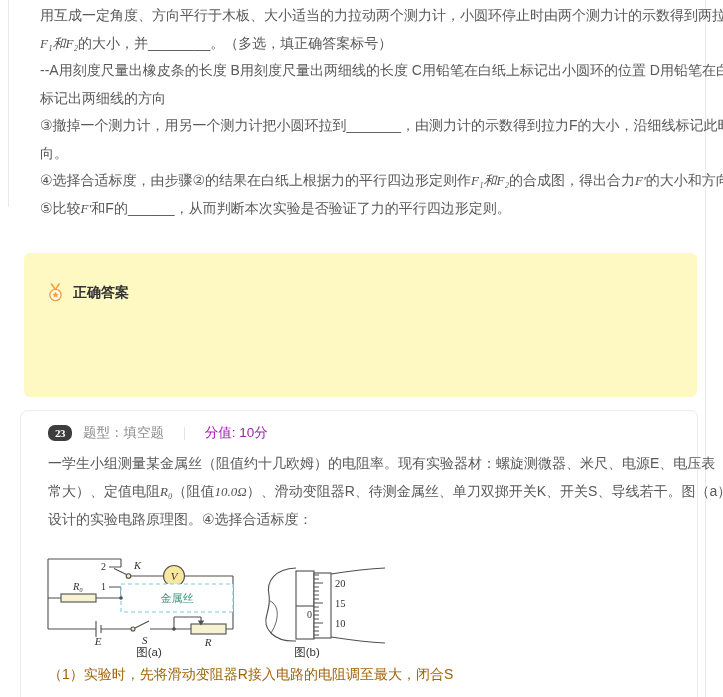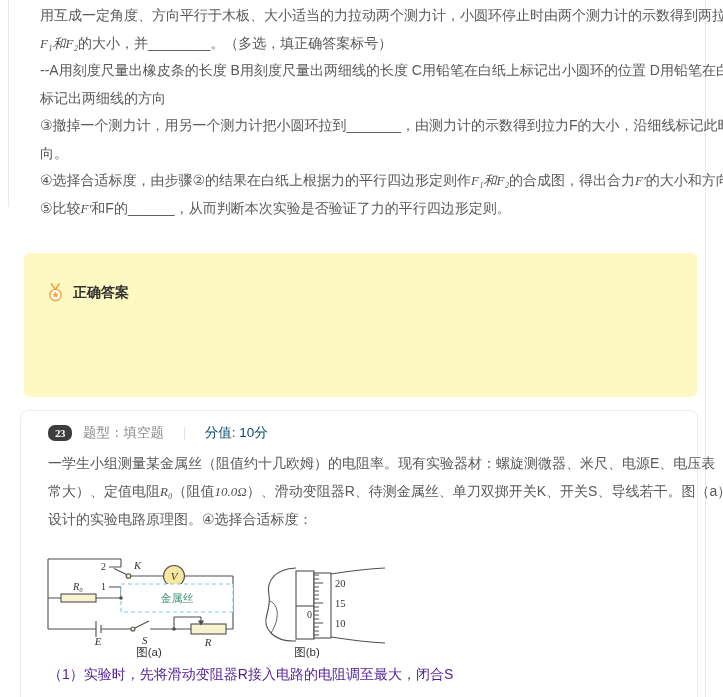--- a/index.html
+++ b/index.html
@@ -46,30 +46,30 @@
     position:absolute;left:27px;top:13px;display:flex;align-items:center;
     font-size:13.5px;color:#8a8a8a;
   }
   .q-badge{
     display:inline-flex;align-items:center;justify-content:center;
     min-width:20px;height:16px;padding:0 2px;margin-right:11px;
     background:#3d3d3d;color:#ffffff;font-size:11px;font-weight:bold;
     border-radius:7px;letter-spacing:-0.5px;font-family:Liberation Serif, serif;
   }
   .hdr-divider{color:#dcdcdc;margin:0 14px;font-size:13px;}
-  .score-label{color:#0c4a6e;}
+  .score-label{color:#a21caf;}
 
   .q23-text{position:absolute;left:27px;top:38px;width:640px;}
   .q23-text p.line{margin:0;height:28px;line-height:28px;font-size:14px;white-space:nowrap;}
 
   .fig-a{position:absolute;left:25px;top:143px;}
   .fig-b{position:absolute;left:238px;top:143px;}
 
   .item1{
-    position:absolute;left:27px;top:253px;font-size:14px;line-height:20px;color:#4c1d95;
+    position:absolute;left:27px;top:253px;font-size:14px;line-height:20px;color:#a16207;
     white-space:nowrap;
   }
 
   svg text{font-family:"Liberation Serif","DejaVu Serif",serif;}
   svg .cjk{font-family:"Liberation Sans","DejaVu Sans",sans-serif;font-style:normal;}
 </style>
 </head>
 <body>
 
 <div>

